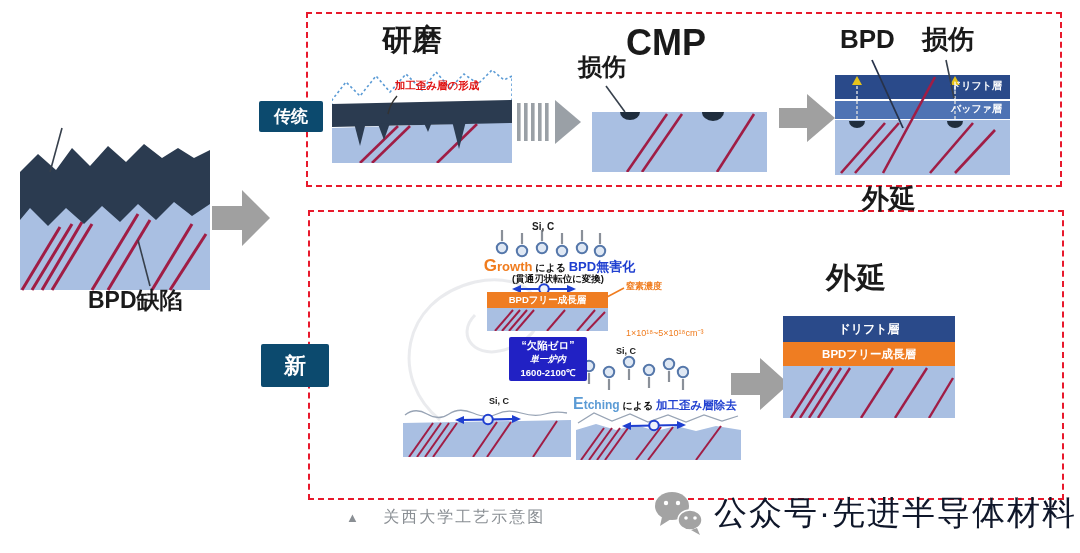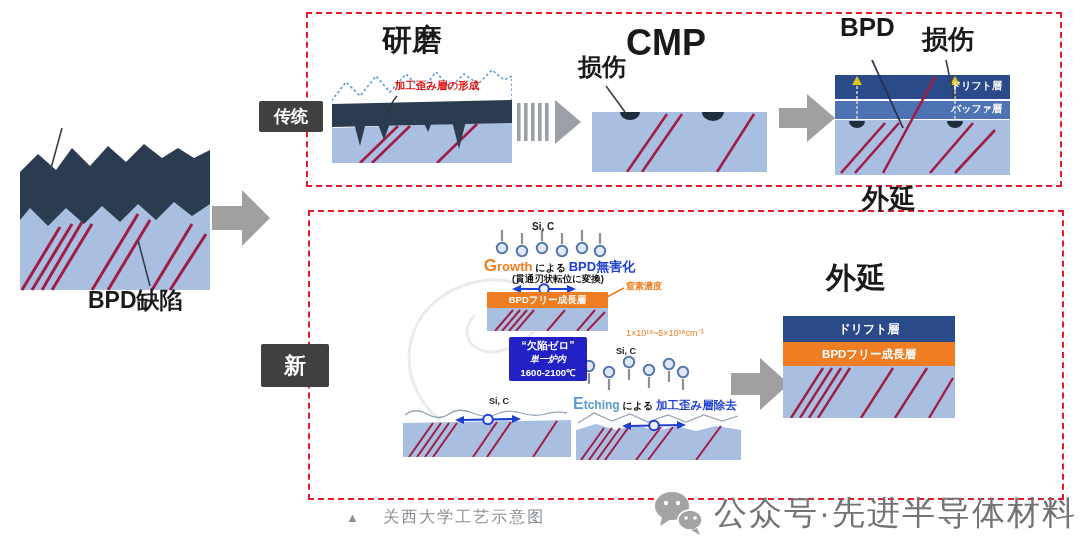--- a/index.html
+++ b/index.html
@@ -1,28 +1,28 @@
 <!DOCTYPE html>
 <html><head>
 <meta charset="utf-8">
 <style>
   html,body{margin:0;padding:0;background:#fff;}
   #canvas{position:relative;width:1080px;height:553px;background:#ffffff;overflow:hidden;
           font-family:"Liberation Sans",sans-serif;color:#1a1a1a;}
   .abs{position:absolute;}
   .box{position:absolute;border:2px dashed #e8192c;background:transparent;}
-  .tag{position:absolute;background:#404040;color:#fff;font-weight:bold;
+  .tag{position:absolute;background:#0c4a6e;color:#fff;font-weight:bold;
        display:flex;align-items:center;justify-content:center;border-radius:2px;z-index:6;}
   .lbl{position:absolute;white-space:nowrap;z-index:6;}
   .ctr{text-align:center;}
   .wt{color:#fff;font-weight:bold;}
   svg{display:block;}
   .layerlbl{position:absolute;color:#fff;font-weight:bold;z-index:6;white-space:nowrap;}
   #watermark{position:absolute;display:flex;align-items:center;gap:10px;z-index:10;}
-  #watermark span{color:#737373;font-size:33px;letter-spacing:2px;white-space:nowrap;}
+  #watermark span{color:#0f172a;font-size:33px;letter-spacing:2px;white-space:nowrap;}
   .cap{color:#8a8f94;}
 </style>
 </head>
 <body>
 
 <div id="canvas">
 
   <svg class="abs" style="left:380px;top:230px;" width="220" height="220">
     <path d="M60,190 C10,150 20,70 95,52 C160,38 185,95 130,118 C95,132 75,105 95,85" fill="none" stroke="#d8dbe0" stroke-width="3" opacity="0.55"></path>
   </svg>
@@ -91,21 +91,21 @@
     <g fill="#1f2d3d">
       <path d="M28,0 a10,8 0 0 0 20,0 Z"></path>
       <path d="M110,0 a11,9 0 0 0 22,0 Z"></path>
     </g>
   </svg>
 
   <svg class="abs" style="left:779px;top:94px;" width="56" height="48">
     <polygon points="0,14 28,14 28,0 56,24 28,48 28,34 0,34" fill="#a0a0a0"></polygon>
   </svg>
 
-  <div class="lbl" style="left:840px;top:12px;font-size:26px;font-weight:700;">BPD</div>
+  <div class="lbl" style="left:840px;top:24px;font-size:26px;font-weight:700;">BPD</div>
   <div class="lbl" style="left:922px;top:22px;font-size:26px;font-weight:600;">损伤</div>
   <svg class="abs" style="left:835px;top:75px;" width="175" height="100">
     <rect x="0" y="45" width="175" height="55" fill="#a9bfe2"></rect>
     <g stroke="#a01d45" stroke-width="2.6">
       <line x1="6" y1="98" x2="50" y2="48"></line>
       <line x1="20" y1="98" x2="64" y2="48"></line>
       <line x1="95" y1="98" x2="138" y2="48"></line>
       <line x1="120" y1="98" x2="160" y2="55"></line>
     </g>
     <rect x="0" y="0" width="175" height="24" fill="#2a4a8a"></rect>

